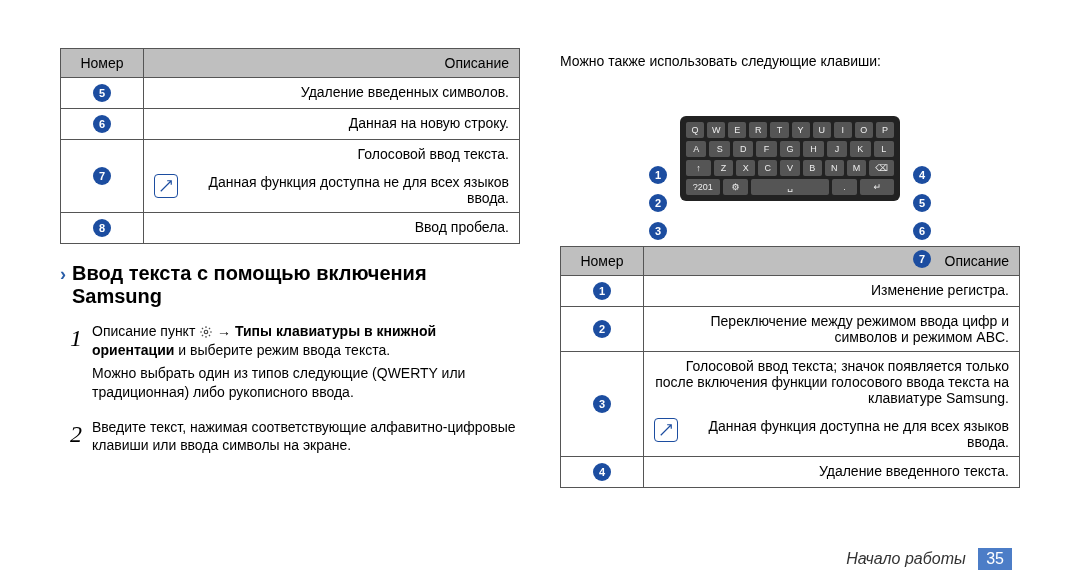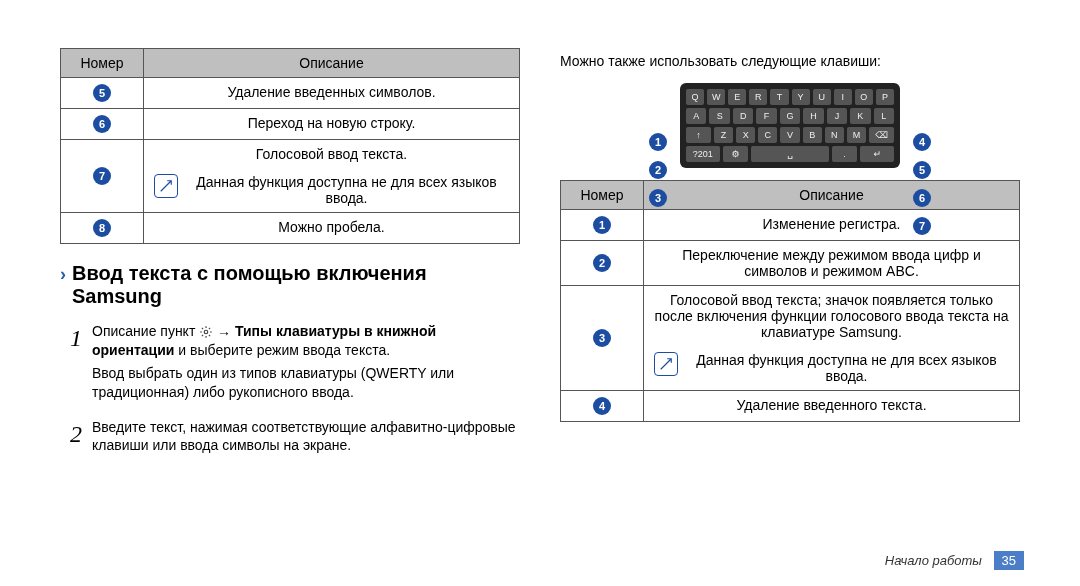--- a/index.html
+++ b/index.html
@@ -17,29 +17,30 @@
     padding: 48px 40px 30px 60px;
     box-sizing: border-box;
   }
   .col {
     width: 480px;
     display: flex;
     flex-direction: column;
   }
   .col + .col {
     margin-left: 40px;
+    gap: 33px;
   }
   table {
     border-collapse: collapse;
     width: 100%;
   }
   th, td {
     border: 1px solid #555;
     padding: 6px 10px;
-    text-align: center;
+    text-align: right;
     vertical-align: top;
   }
   thead th {
     background: #bfbfbf;
     font-weight: normal;
   }
   td:first-child, th:first-child {
     width: 62px;
     text-align: center;
     vertical-align: middle;
@@ -146,23 +147,23 @@
     position: absolute;
     top: 50px;
     display: flex;
     flex-direction: column;
     gap: 10px;
   }
   .callouts-left { left: -6px; }
   .callouts-right { right: -6px; }
   .footer {
     position: absolute;
-    right: 36px;
+    right: 48px;
     bottom: 16px;
-    font-size: 13px;
+    font-size: 16px;
     font-style: italic;
     color: #333;
   }
   .footer .pg {
     display: inline-block;
     background: #4c7dc7;
     color: #fff;
     font-style: normal;
     padding: 2px 8px;
     margin-left: 8px;
@@ -186,39 +187,39 @@
           <th>Описание</th>
         </tr>
       </thead>
       <tbody>
         <tr>
           <td><span class="circled">5</span></td>
           <td>Удаление введенных символов.</td>
         </tr>
         <tr>
           <td><span class="circled">6</span></td>
-          <td>Переход на новую строку.</td>
+          <td>Данная на новую строку.</td>
         </tr>
         <tr>
           <td><span class="circled">7</span></td>
           <td>
             <div>Голосовой ввод текста.</div>
             <div class="note">
               <span class="note-icon">
                 <svg width="14" height="14" viewBox="0 0 24 24">
                     <path fill="none" stroke="#1c4da0" stroke-width="2" d="M3 21 L21 3 M14 3 h7 v7"></path>
                   </svg>
               </span>
               <span>Данная функция доступна не для всех языков ввода.</span>
             </div>
           </td>
         </tr>
         <tr>
           <td><span class="circled">8</span></td>
-          <td>Можно пробела.</td>
+          <td>Ввод пробела.</td>
         </tr>
       </tbody>
     </table>
 
     <div class="section-title">
       <span class="arrow">›</span>
       <span>Ввод текста с помощью включения Samsung</span>
     </div>
 
     <div class="step">
@@ -227,21 +228,21 @@
         <span>Описание пункт </span>
         <span class="gear-icon">
           <svg width="14" height="14" viewBox="0 0 24 24">
               <circle cx="12" cy="12" r="3" fill="none" stroke="#444" stroke-width="2"></circle>
               <path fill="none" stroke="#444" stroke-width="2" d="M12 2v3M12 19v3M2 12h3M19 12h3M5 5l2 2M17 17l2 2M19 5l-2 2M7 17l-2 2"></path>
             </svg>
         </span>
         <span> → </span>
         <b>Типы клавиатуры в книжной ориентации</b>
         <span> и выберите режим ввода текста.</span>
-        <div class="para">Ввод выбрать один из типов клавиатуры (QWERTY или традиционная) либо рукописного ввода.</div>
+        <div class="para">Можно выбрать один из типов следующие (QWERTY или традиционная) либо рукописного ввода.</div>
       </div>
     </div>
 
     <div class="step">
       <div class="step-num">2</div>
       <div class="step-body">
         <span>Введите текст, нажимая соответствующие алфавитно-цифровые клавиши или ввода символы на экране.</span>
       </div>
     </div>
   </div>

